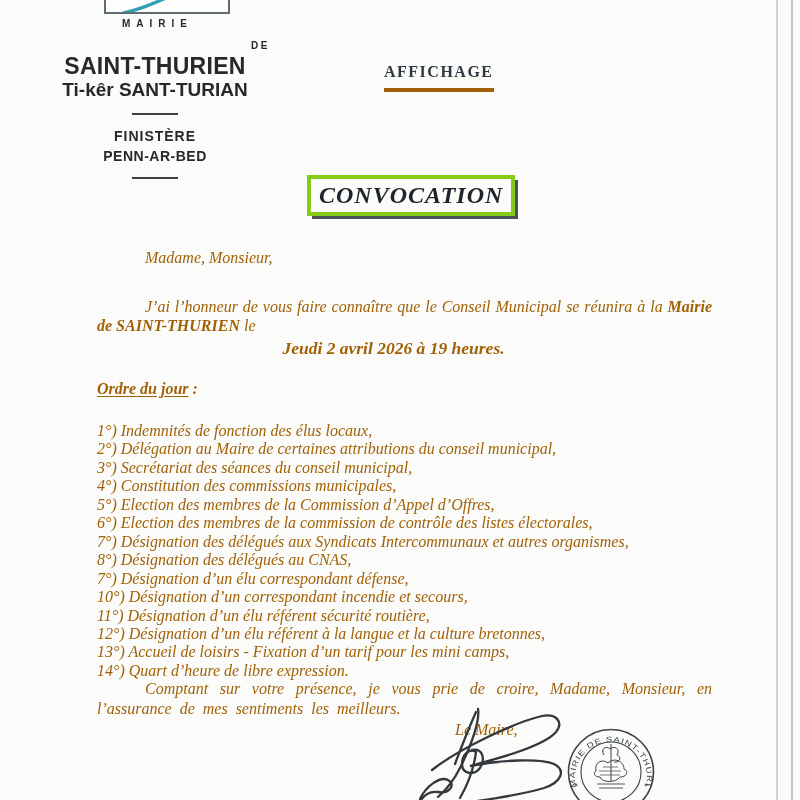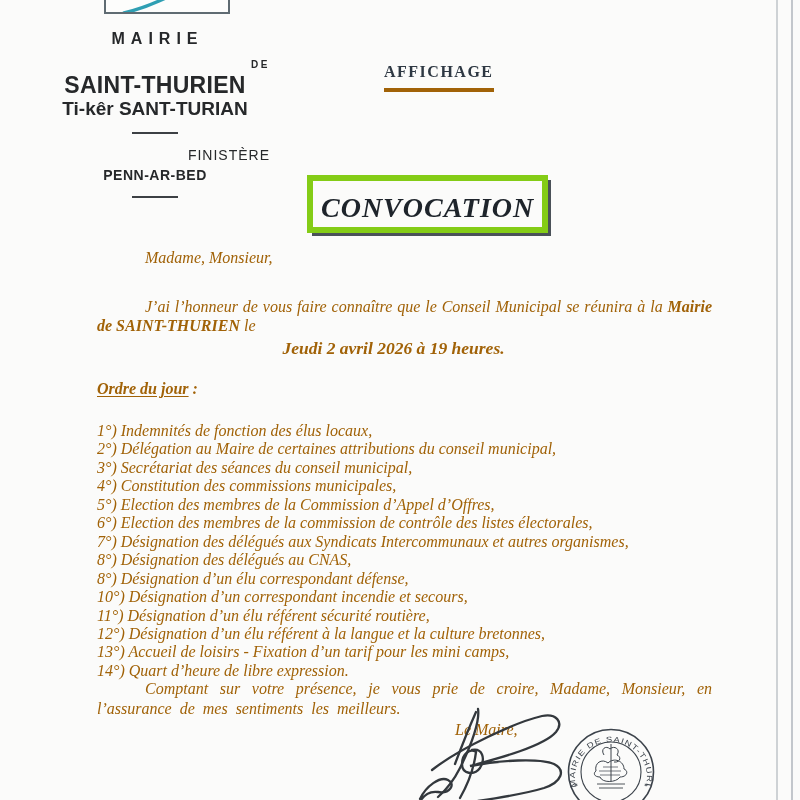--- a/index.html
+++ b/index.html
@@ -11,39 +11,39 @@
   
   .header-col{
     position:absolute;left:40px;top:0;width:230px;text-align:center;
     color:#26282a;font-family:"Liberation Sans",sans-serif;
   }
   .logo-box{
     position:relative;margin:-42px 0 0 64px;width:122px;height:52px;
     border:2px solid #5f6b72;background:#fdfdfc;overflow:hidden;
   }
   .logo-box svg{position:absolute;left:0;top:0;}
-  .hdr-mairie{margin-top:16px;font-size:16px;font-weight:bold;letter-spacing:6px;padding-left:5px;}
+  .hdr-mairie{margin-top:4px;font-size:10px;font-weight:bold;letter-spacing:6px;padding-left:5px;}
   .hdr-de{margin-top:11px;font-size:10px;font-weight:bold;letter-spacing:2.5px;text-align:right;}
   .hdr-commune-fr{margin-top:3px;font-size:23px;font-weight:bold;letter-spacing:0.3px;line-height:1.05;}
   .hdr-commune-br{margin-top:2px;font-size:19px;font-weight:bold;line-height:1.05;}
   .hdr-rule{width:46px;border:none;border-top:2px solid #3c4044;margin:13px auto 0;}
-  .hdr-dept-fr{margin-top:13px;font-size:14px;font-weight:normal;letter-spacing:1px;text-align:right;}
+  .hdr-dept-fr{margin-top:13px;font-size:14px;font-weight:bold;letter-spacing:1px;}
   .hdr-dept-br{margin-top:4px;font-size:14px;font-weight:bold;letter-spacing:0.5px;}
   
   .affichage{
     position:absolute;left:384px;top:63px;
     font-weight:bold;font-size:16px;letter-spacing:1.5px;color:#2e3843;
     border-bottom:4px solid #a16207;padding-bottom:7px;
   }
   .convocation{
     position:absolute;left:307px;top:175px;
-    border:6px solid #84cc16;background:#fbfbfa;
+    border:4px solid #84cc16;background:#fbfbfa;
     box-shadow:4px 4px 0 -1px #4a5158;
-    padding:11px 8px 3px 8px;
-    font-weight:bold;font-style:italic;font-size:28px;letter-spacing:1px;color:#1e242b;
+    padding:3px 8px 3px 8px;
+    font-weight:bold;font-style:italic;font-size:24px;letter-spacing:1px;color:#1e242b;
   }
   
   .letter{
     position:absolute;left:97px;top:0;width:615px;height:800px;
     font-style:italic;font-size:16px;color:#a16207;
   }
   .letter .abs{position:absolute;}
   .salutation{left:48px;top:249px;}
   .intro{top:282px;width:615px;text-align:justify;text-indent:48px;line-height:18.5px;}
   .intro b{font-weight:bold;}
@@ -94,21 +94,21 @@
   <div class="abs agenda">
 
   <div>1°) Indemnités de fonction des élus locaux,</div>
       <div>2°) Délégation au Maire de certaines attributions du conseil municipal,</div>
       <div>3°) Secrétariat des séances du conseil municipal,</div>
       <div>4°) Constitution des commissions municipales,</div>
       <div>5°) Election des membres de la Commission d’Appel d’Offres,</div>
       <div>6°) Election des membres de la commission de contrôle des listes électorales,</div>
       <div>7°) Désignation des délégués aux Syndicats Intercommunaux et autres organismes,</div>
       <div>8°) Désignation des délégués au CNAS,</div>
-      <div>8°) Désignation d’un élu correspondant défense,</div>
+      <div>7°) Désignation d’un élu correspondant défense,</div>
       <div>10°) Désignation d’un correspondant incendie et secours,</div>
       <div>11°) Désignation d’un élu référent sécurité routière,</div>
       <div>12°) Désignation d’un élu référent à la langue et la culture bretonnes,</div>
       <div>13°) Accueil de loisirs - Fixation d’un tarif pour les mini camps,</div>
       <div>14°) Quart d’heure de libre expression.</div>
     </div>
 
   <p class="abs closing">Comptant sur votre présence, je vous prie de croire, Madame, Monsieur, en l’assurance de mes sentiments les meilleurs.</p>
 
   <div class="abs signoff">Le Maire,</div>

